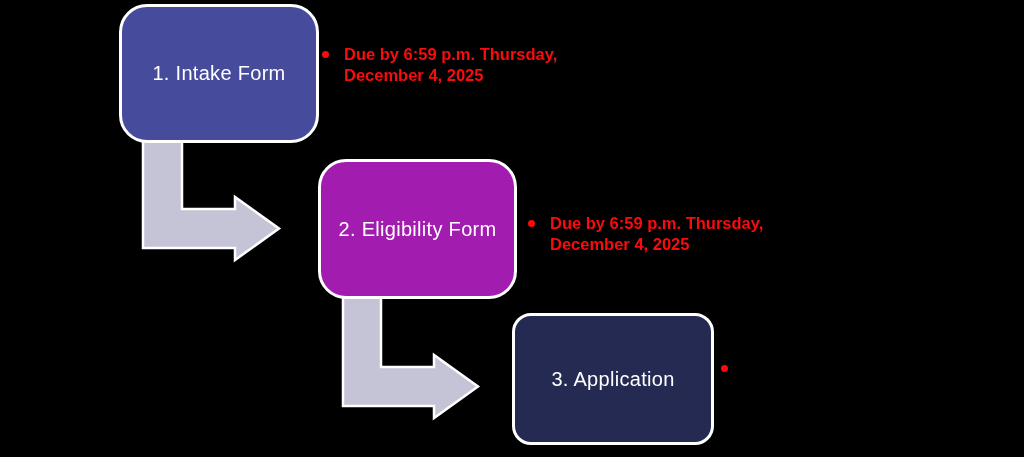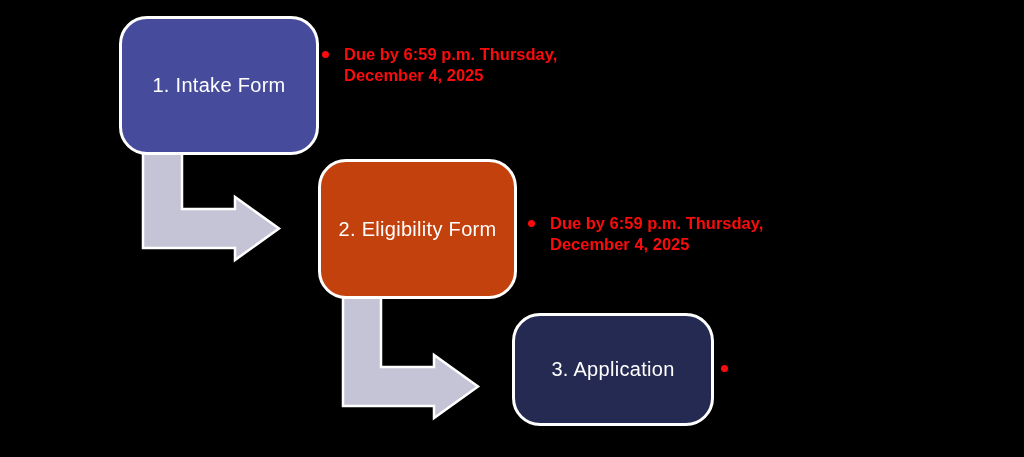--- a/index.html
+++ b/index.html
@@ -29,23 +29,23 @@
   }
   .box {
     position: absolute;
     box-sizing: border-box;
     border: 3px solid #ffffff;
     border-radius: 28px;
     display: flex;
     align-items: center;
     justify-content: center;
   }
-  .box1 { left: 119px; top: 16px;   width: 200px; height: 139px; background: #474b9c; }
+  .box1 { left: 119px; top: 4px;   width: 200px; height: 139px; background: #474b9c; }
   .box2 { left: 318px; top: 159px; width: 199px; height: 140px; background: #058a45; }
-  .box3 { left: 512px; top: 313px; width: 202px; height: 113px; background: #252a52; }
+  .box3 { left: 512px; top: 313px; width: 202px; height: 132px; background: #252a52; border-radius: 19px; }
   .box-label {
     color: #ffffff;
     font-size: 20px;
     font-weight: 400;
     letter-spacing: 0.3px;
     white-space: nowrap;
   }
   .due {
     position: absolute;
     display: flex;
@@ -76,21 +76,21 @@
 
   <svg class="arrows" viewBox="0 0 1024 457" xmlns="http://www.w3.org/2000/svg">
     <polygon points="143,138 182,138 182,209 235,209 235,197 279,228.5 235,260 235,248 143,248" style="fill: rgb(196, 196, 214);"></polygon>
     <polygon points="343,296 381,296 381,367 434,367 434,355 478,386.5 434,418 434,406 343,406" style="fill: rgb(196, 196, 214);"></polygon>
   </svg>
 
   <div class="box box1" style="background-color: rgb(71, 75, 156);">
     <span class="box-label">1. Intake Form</span>
   </div>
 
-  <div class="box box2" style="background-color: #c2410c;">
+  <div class="box box2" style="background-color: #a21caf;">
     <span class="box-label">2. Eligibility Form</span>
   </div>
 
   <div class="box box3" style="background-color: rgb(37, 42, 82);">
     <span class="box-label">3. Application</span>
   </div>
 
   <div class="due due1" style="color: rgb(250, 11, 12);">
     <span class="dot" style="background-color: rgb(250, 11, 12);"></span>
     <span class="due-text">

